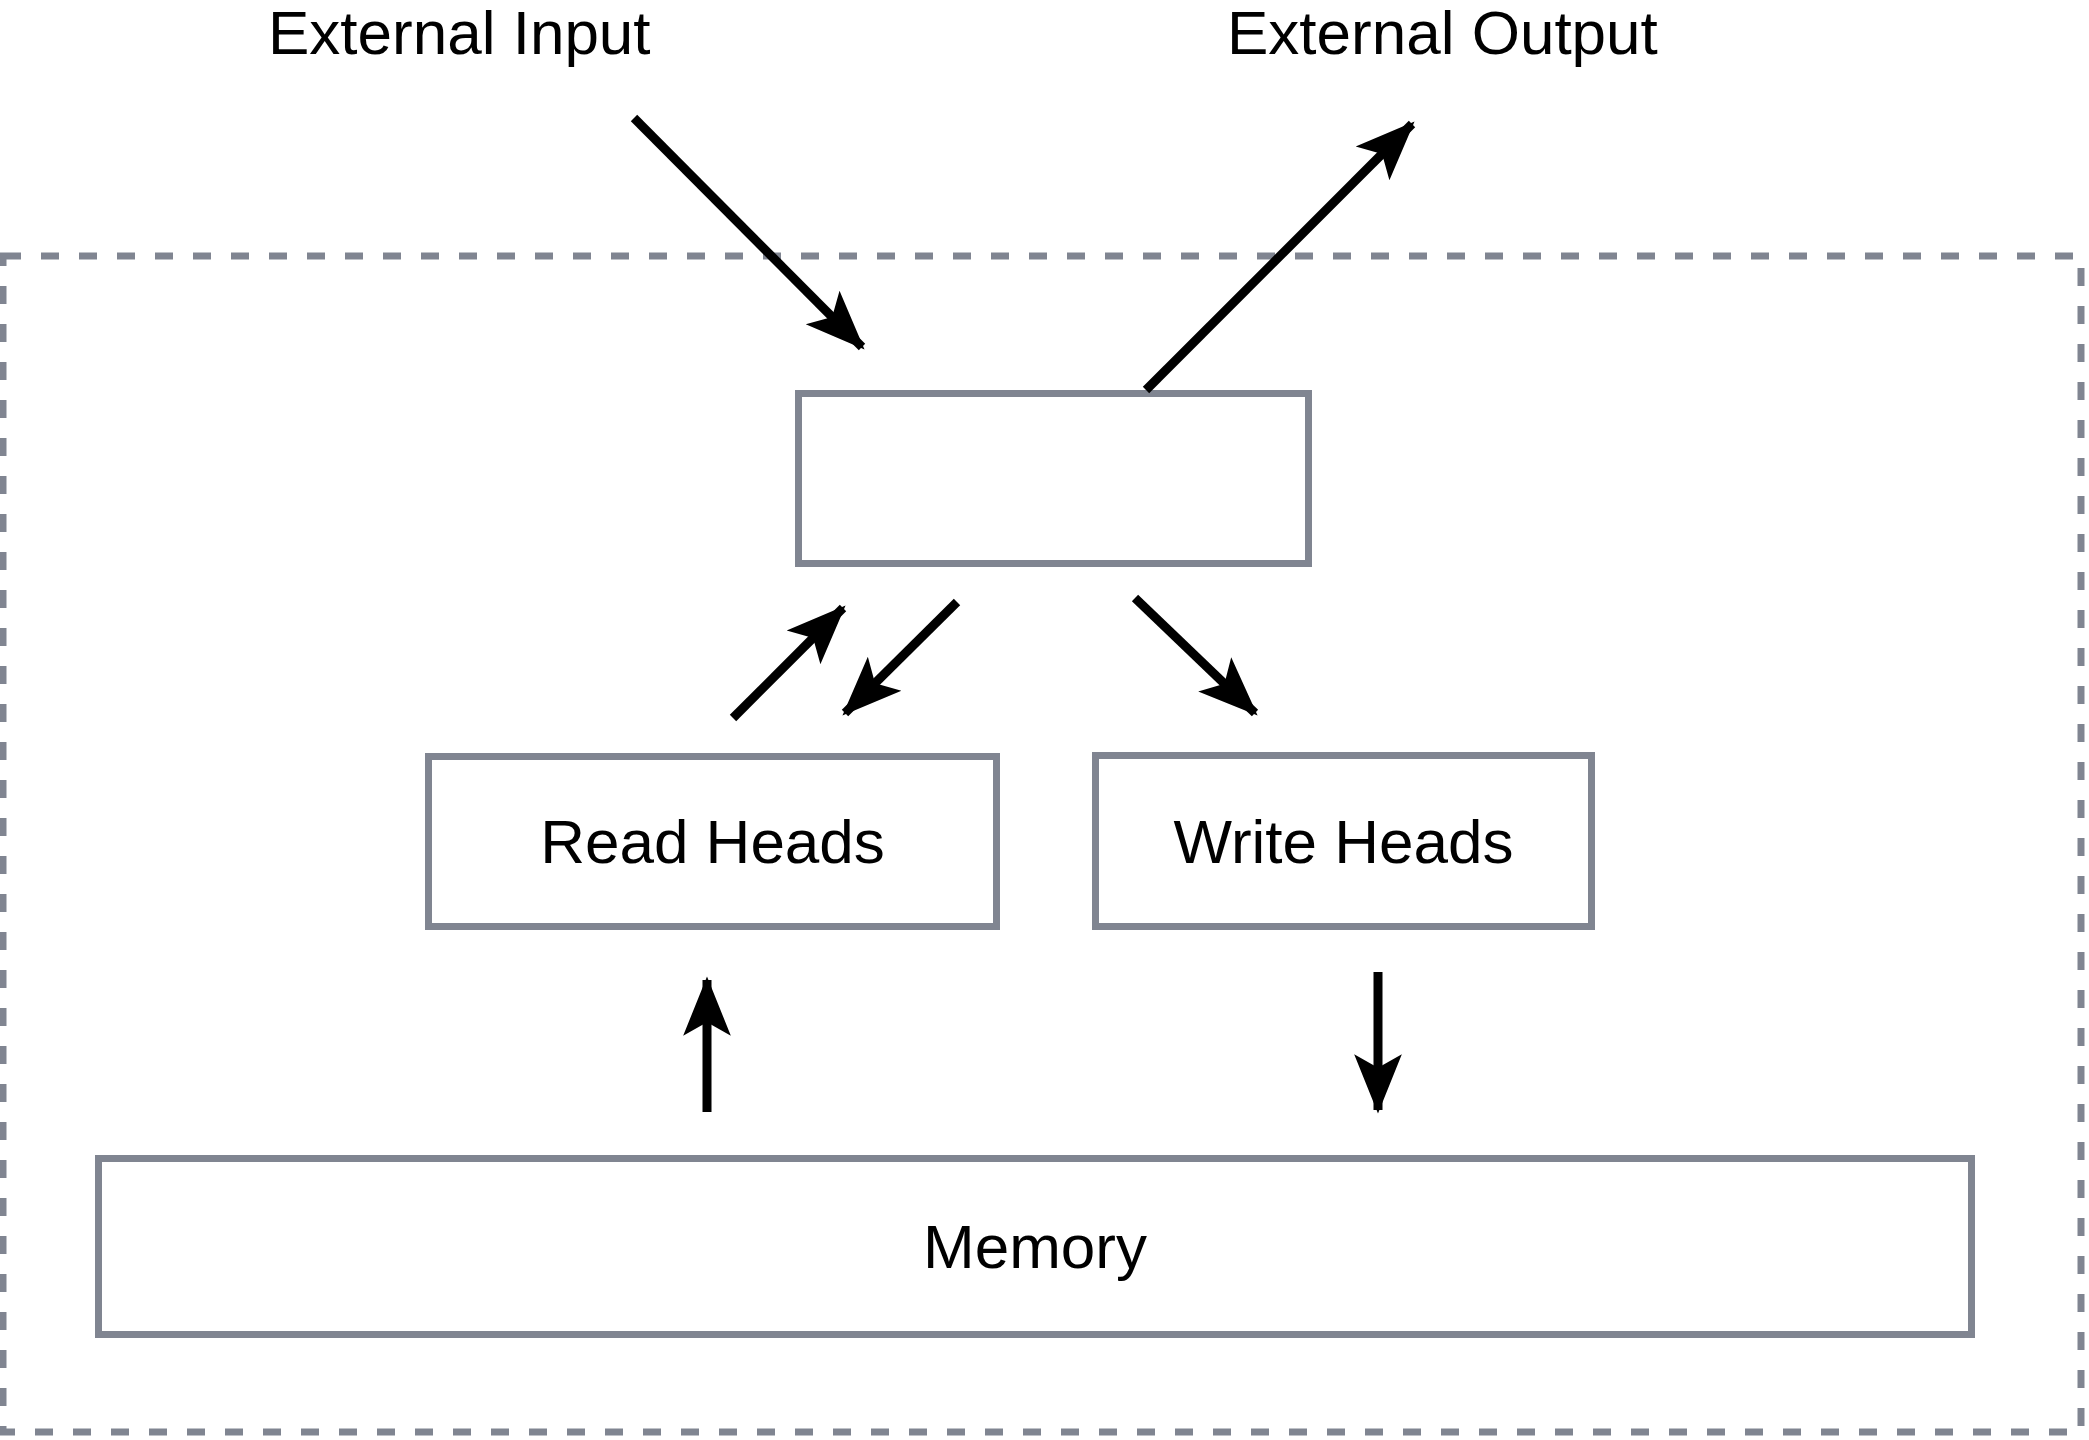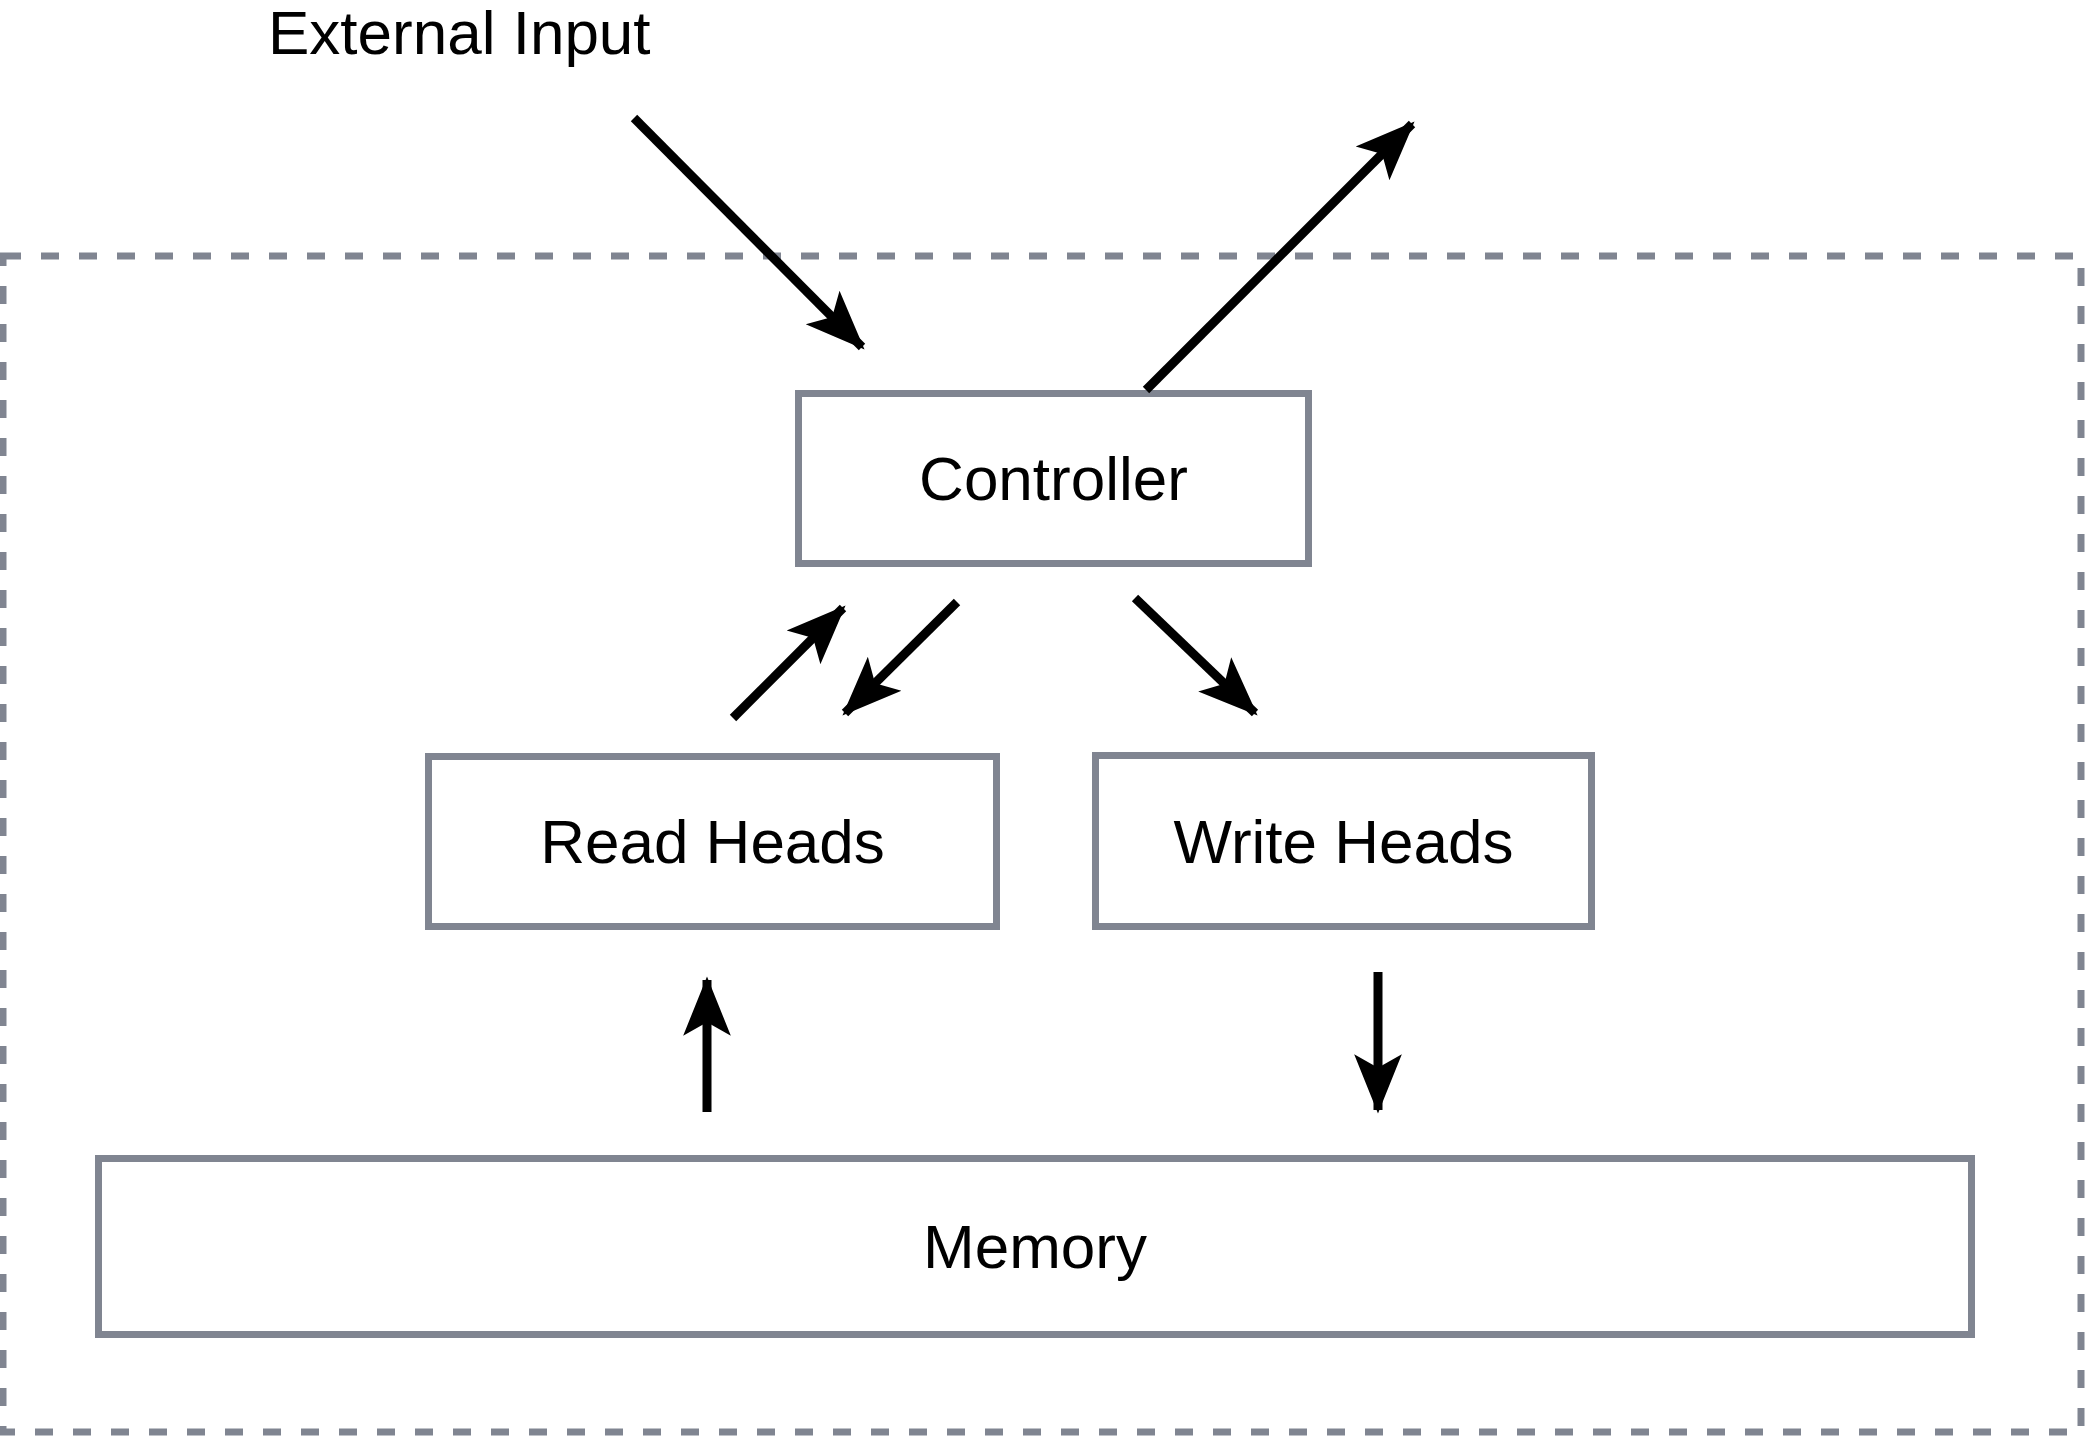--- a/index.html
+++ b/index.html
@@ -81,22 +81,22 @@
     <line x1="1135" y1="598" x2="1255" y2="713" stroke="#000000" stroke-width="9" marker-end="url(#arrowhead)"></line>
 
     <line x1="707" y1="1112" x2="707" y2="980" stroke="#000000" stroke-width="9" marker-end="url(#arrowhead)"></line>
 
     <line x1="1378" y1="972" x2="1378" y2="1110" stroke="#000000" stroke-width="9" marker-end="url(#arrowhead)"></line>
 
   </svg>
 
   <div class="ext-label" style="left:268px; top:2px;">External Input</div>
 
+  <div class="ext-label" style="left:1227px; top:2px;">External Output</div>
 
-  <div class="node-label" style="left:795px; top:390px; width:517px; height:177px; font-size:62px;">Controller</div>
 
   <div class="node-label" style="left:425px; top:753px; width:575px; height:177px; font-size:62px;">Read Heads</div>
 
   <div class="node-label" style="left:1092px; top:752px; width:503px; height:178px; font-size:62px;">Write Heads</div>
 
   <div class="node-label" style="left:95px; top:1155px; width:1880px; height:183px; font-size:62px;border-radius:6px;">Memory</div>
 
 </div>
 
 </body></html>

